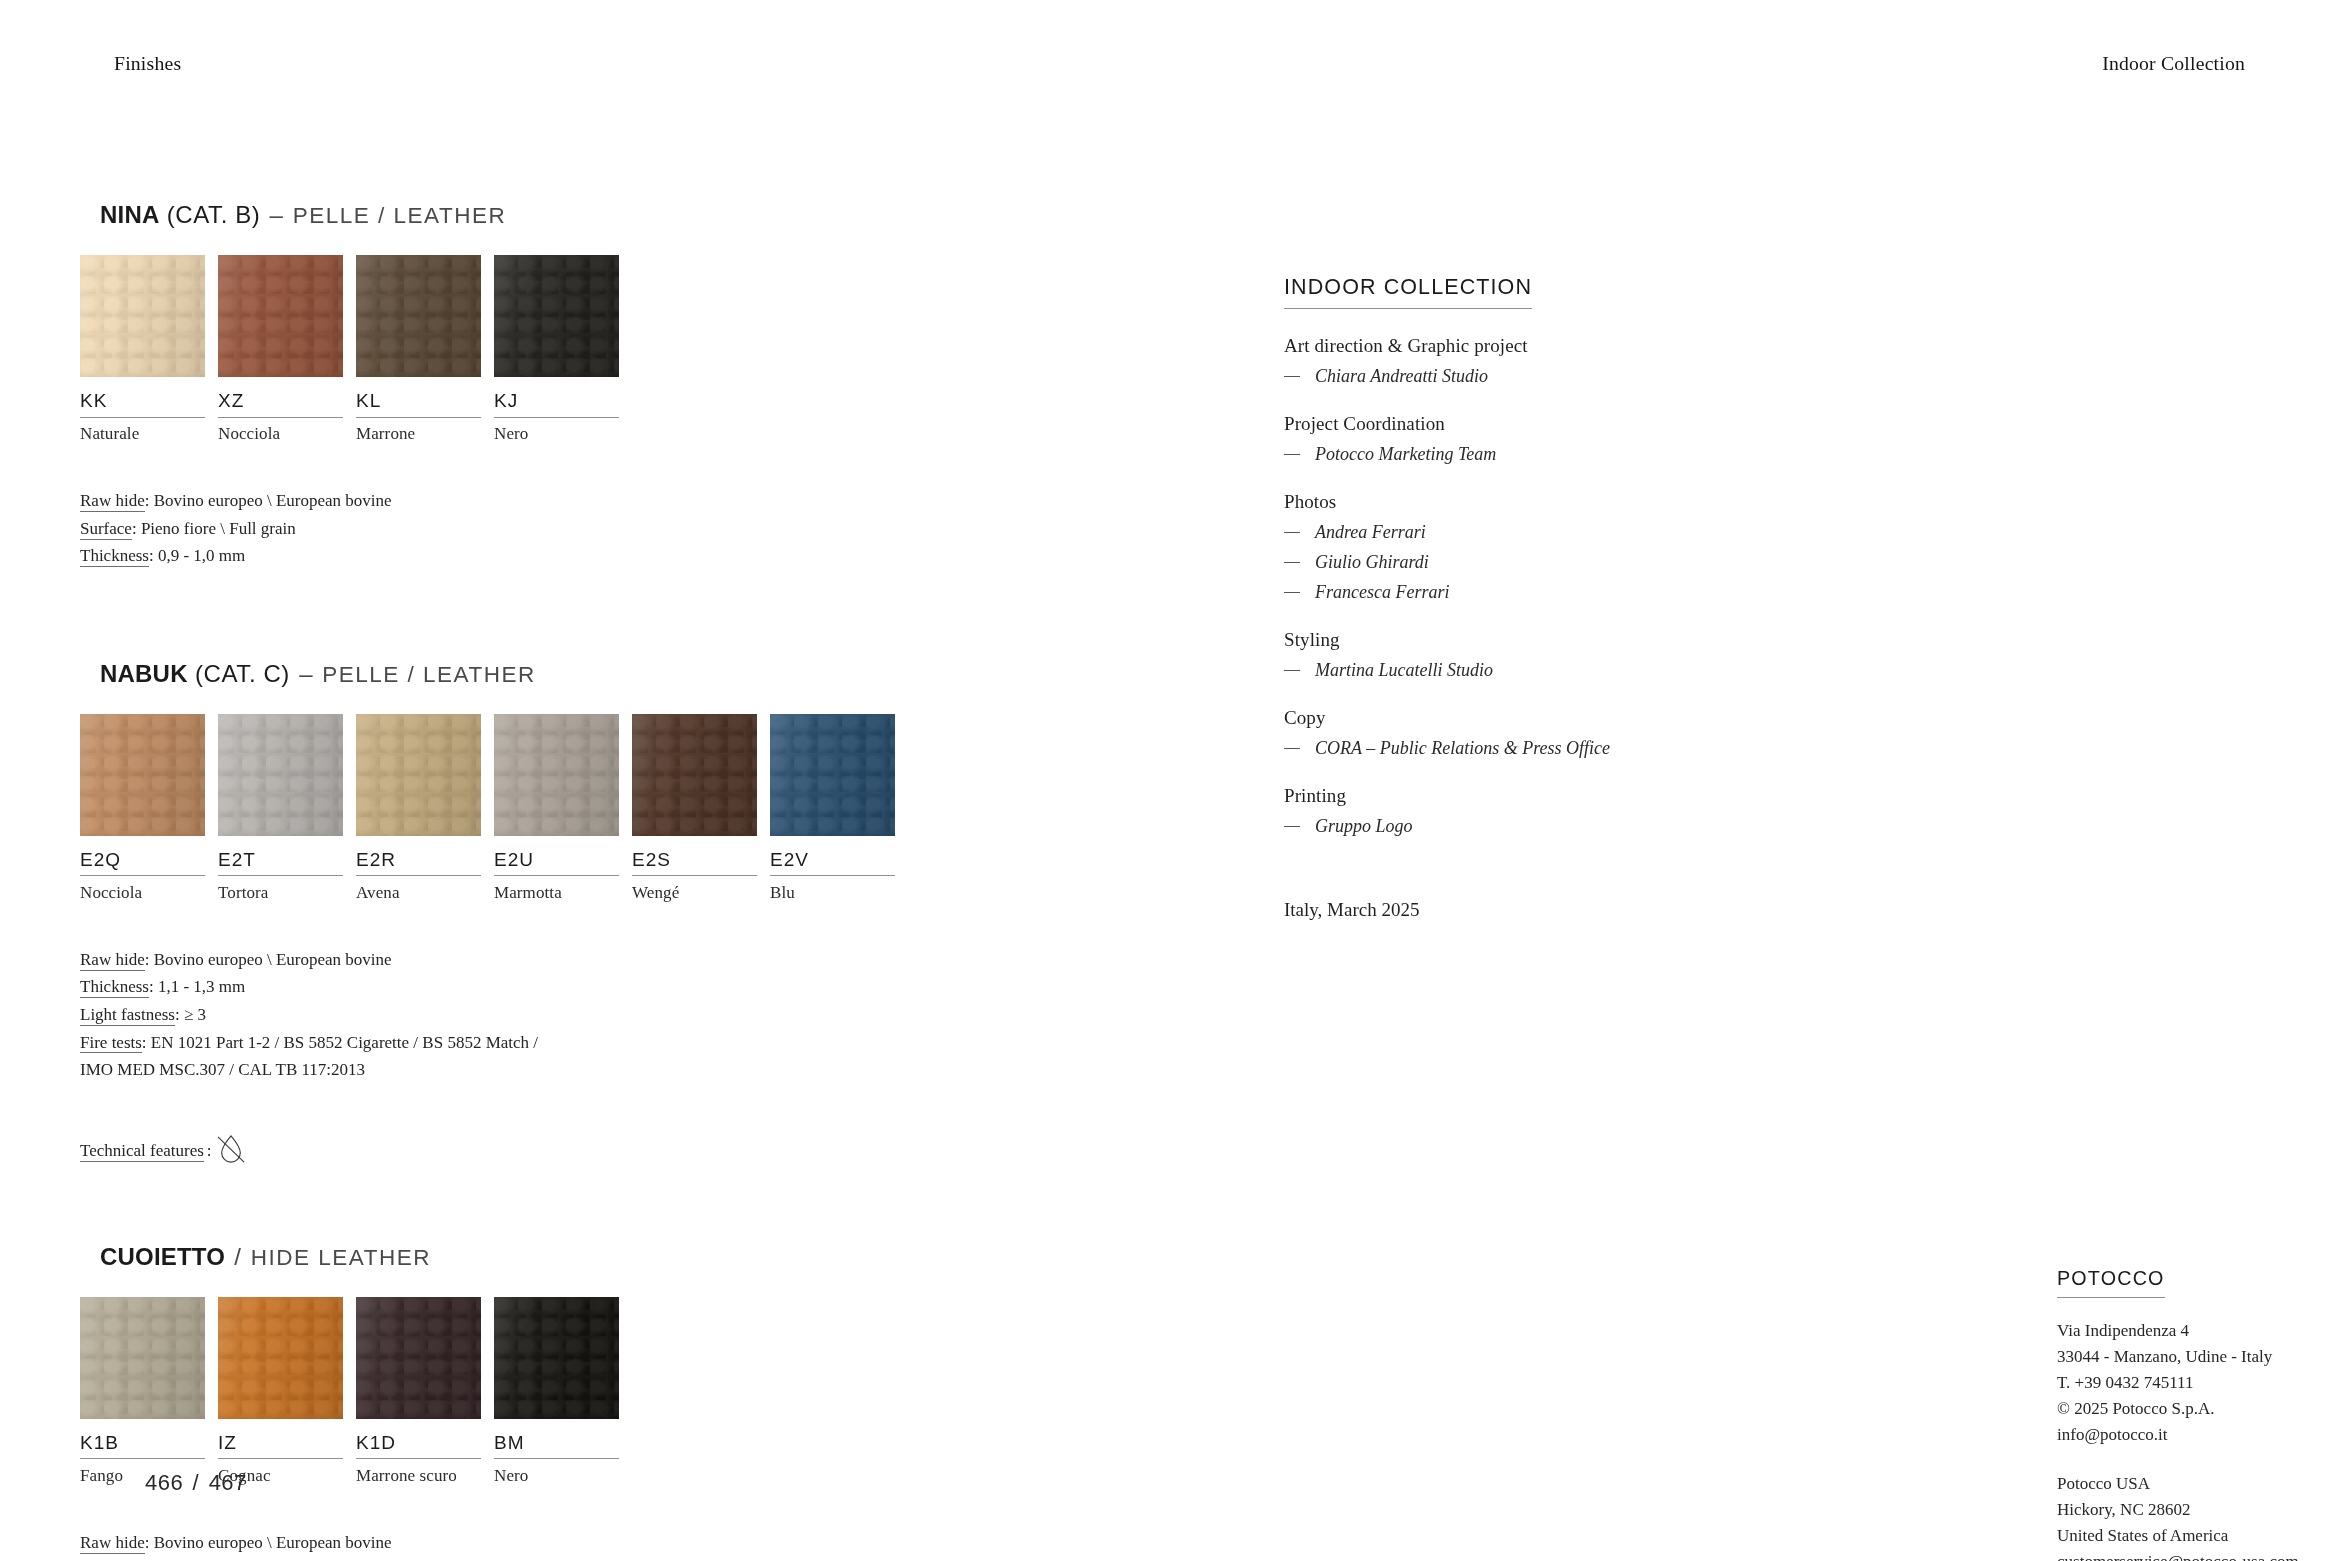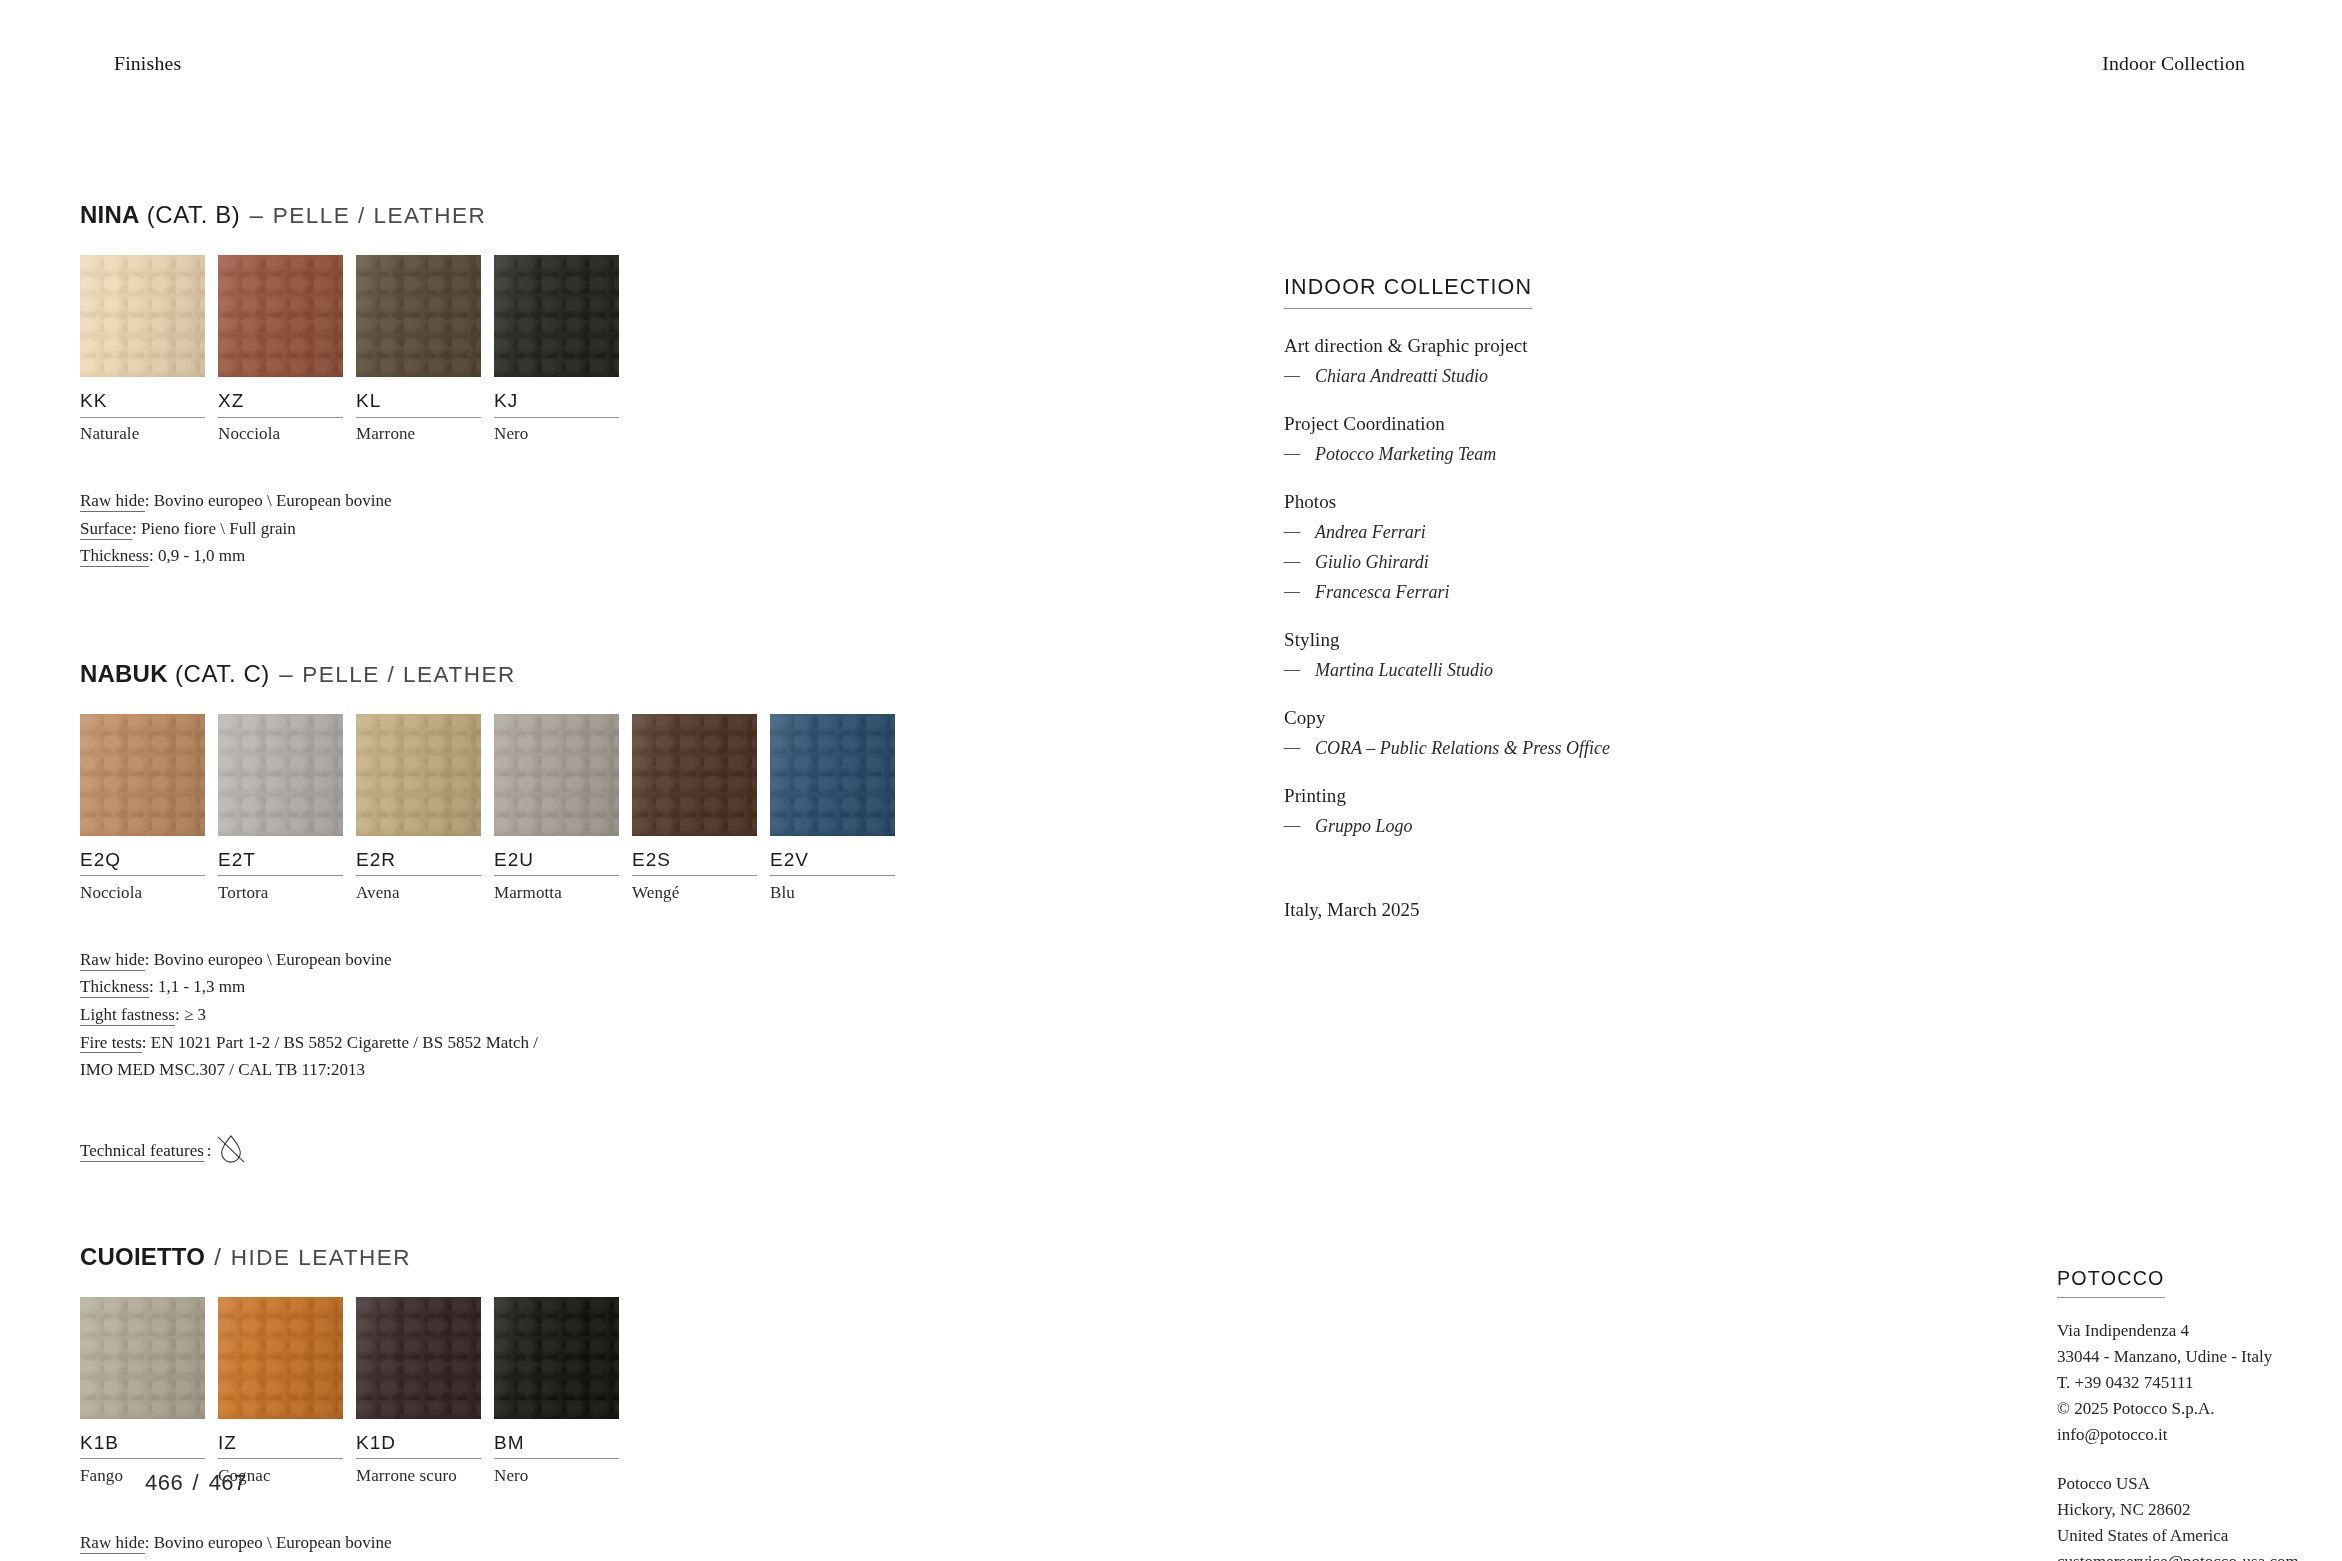--- a/index.html
+++ b/index.html
@@ -55,20 +55,21 @@
     font-weight: 400;
     font-size: 24px;
     letter-spacing: 0.6px;
     color: #1b1b1b;
     white-space: nowrap;
     margin-bottom: 26px;
   }
   .group-title .nm {
     font-weight: 700;
     letter-spacing: 0.2px;
+    margin-left: 20px;
   }
   .group-title .cat {
     font-weight: 300;
     color: #1b1b1b;
   }
   .group-title .dash {
     font-weight: 300;
     color: #4a4a4a;
     padding: 0 1.9px;
   }

